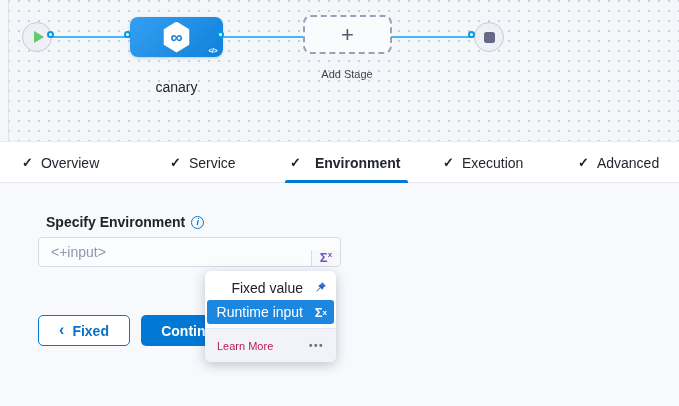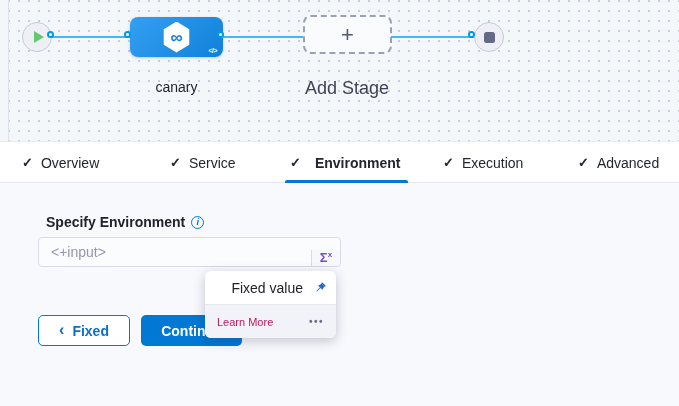--- a/index.html
+++ b/index.html
@@ -39,21 +39,21 @@
   }
   .code-glyph { position:absolute; right:6px; bottom:3px; color:#fff; font-size:7px; font-weight:bold; letter-spacing:-0.5px; }
   .add-stage {
     position:absolute; left:303px; top:15px; width:89px; height:39px; border-radius:8px;
     border:2px dashed #9aa0b5; background:#f9fbfd;
     display:flex; align-items:center; justify-content:center;
     color:#555b6e; font-size:22px; font-weight:300; cursor:pointer;
   }
   .node-label { position:absolute; text-align:center; color:#24262f; }
   .lbl-canary { left:130px; top:79px; width:93px; font-size:14px; font-weight:400; }
-  .lbl-add { left:297px; top:78px; width:100px; font-size:18px; color:#3f4354; }
+  .lbl-add { left:297px; top:68px; width:100px; font-size:11px; color:#3f4354; }
 
   
   .tabbar { position:absolute; left:0; top:142px; width:679px; height:41px; background:#fff; border-bottom:1px solid #e6e9f1; }
   .tab { position:absolute; top:0; height:41px; display:flex; align-items:center; gap:8px; cursor:pointer; }
   .tab .check { font-size:13px; font-weight:bold; color:#22272f; }
   .tab .tlabel { font-size:14px; color:#22272f; }
   .tab--active .tlabel { font-weight:700;padding-left:6px; }
   .tab--active::after { content:""; position:absolute; left:-5px; right:-8px; bottom:0; height:3px; background:#0278d5; border-radius:2px 2px 0 0; }
   .t0{left:22px;} .t1{left:170px;} .t2{left:290px;} .t3{left:443px;} .t4{left:578px;}
 
@@ -201,20 +201,27 @@
         <span class="mi">
           <svg width="14" height="14" viewBox="0 0 16 16">
             <g transform="rotate(45 8 8)" fill="#2268cc">
               <rect x="5" y="1.6" width="6" height="1.8" rx="0.9"></rect>
               <polygon points="5.7,3.4 10.3,3.4 11.3,7.6 4.7,7.6"></polygon>
               <rect x="7.5" y="7.6" width="1" height="5.8" rx="0.5"></rect>
             </g>
           </svg>
         </span>
       </div>
+      <div class="menu-row menu-row--selected">
+        <span>Runtime input</span>
+        <span class="mi sigma-menu">
+            <span>Σ</span>
+            <span class="sup">x</span>
+          </span>
+      </div>
     </div>
     <div class="menu-footer">
       <span class="learn-more">Learn More</span>
       <span class="dots">•••</span>
     </div>
   </div>
 
 </div>
 
 </body></html>

